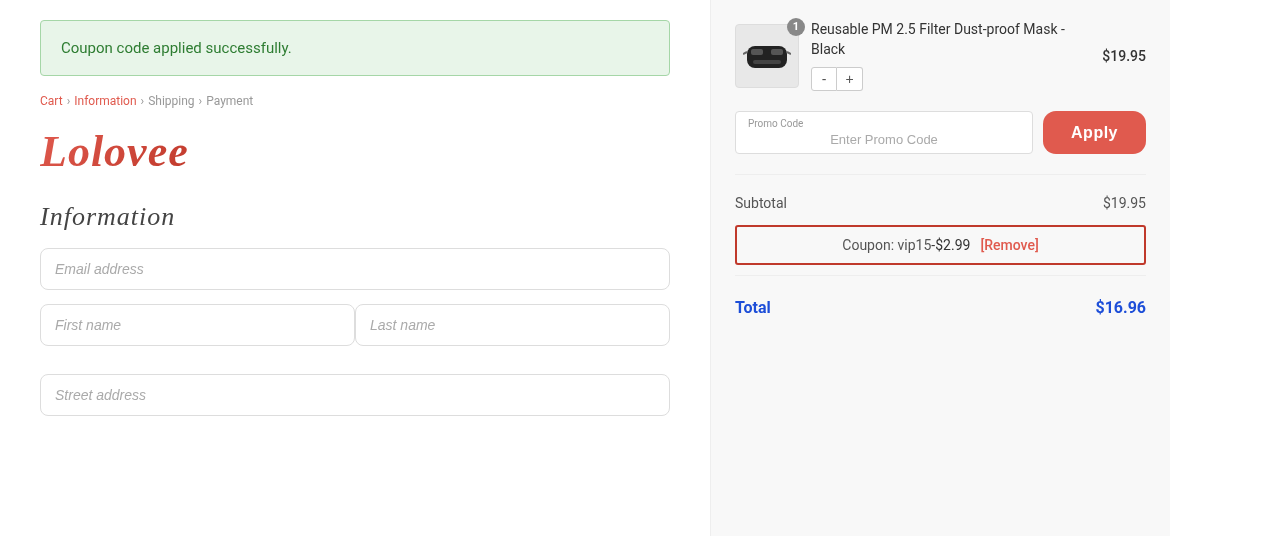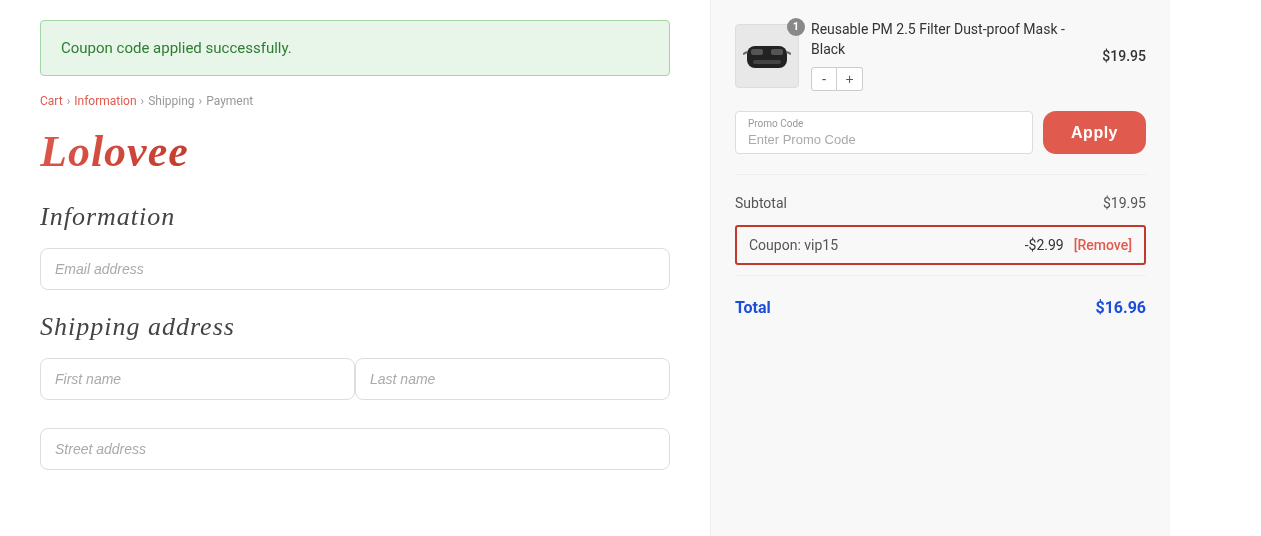--- a/index.html
+++ b/index.html
@@ -190,20 +190,21 @@
       display: block;
       margin-bottom: 2px;
     }
     .promo-input {
       border: none;
       outline: none;
       font-size: 13px;
       color: #15803d;
       width: 100%;
       background: transparent;
+      text-align: center;
     }
     .promo-input::placeholder { color: #aaa; }
     .apply-btn {
       background: #e05a4e;
       color: #fff;
       border: none;
       border-radius: 13px;
       padding: 0 28px;
       font-size: 16px;
       font-weight: 600;
@@ -218,21 +219,21 @@
     .summary-row {
       display: flex;
       justify-content: space-between;
       align-items: center;
       padding: 10px 0;
       font-size: 14px;
       color: #555;
     }
     .coupon-row {
       display: flex;
-      justify-content: space-between;
+      justify-content: center;
       align-items: center;
       padding: 10px 12px;
       font-size: 14px;
       color: #555;
       border: 2px solid #c0392b;
       border-radius: 3px;
       margin: 4px 0;
     }
     .coupon-right {
       display: flex;
@@ -279,21 +280,20 @@
     </nav>
 
     <div class="logo">
       <span class="logo-text">Lolovee</span>
     </div>
 
     <h2 class="section-title">Information</h2>
 
     <input class="form-input" type="email" placeholder="Email address" style="">
 
-    <h2 class="section-title" style="margin-top:8px;">Shipping address</h2>
 
     <div class="form-row">
       <input class="form-input" type="text" placeholder="First name" style="">
       <input class="form-input" type="text" placeholder="Last name" style="">
     </div>
 
     <input class="form-input" type="text" style="margin-top: 14px;" placeholder="Street address">
 
   </div>
 

